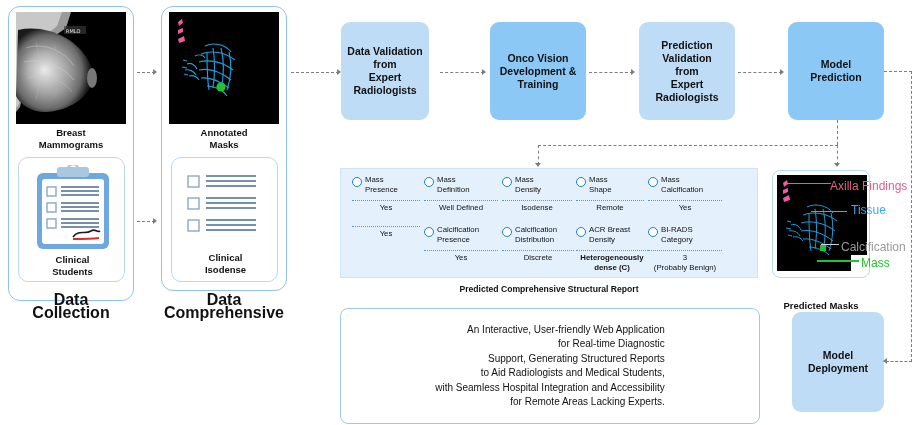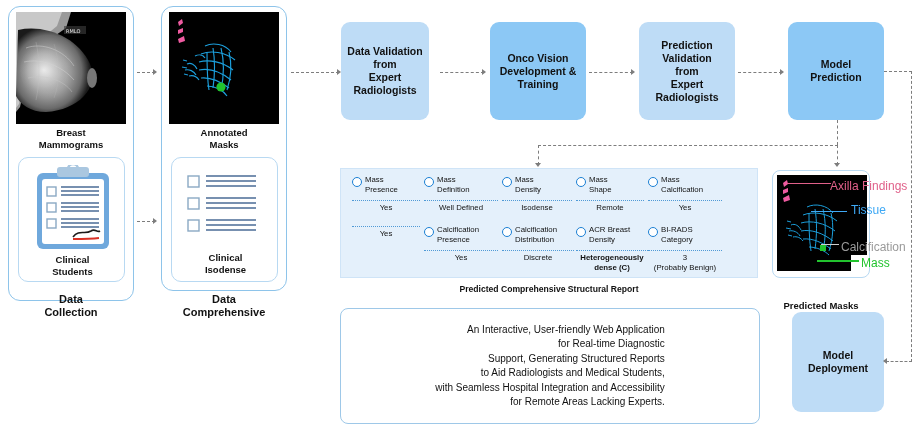--- a/index.html
+++ b/index.html
@@ -21,21 +21,21 @@
     position:absolute;
     border:1.2px solid #b8d9f2;
     border-radius:10px;
     background:#ffffff;
     box-sizing:border-box;
     padding-left:6px;
   }
   .stage-caption{
     position:absolute;
     text-align:center;
-    font-size:11px;
+    font-size:16px;
     font-weight:bold;
     line-height:13px;
     color:#111;
   }
   .thumb-caption{
     position:absolute;
     text-align:center;
     font-size:9.5px;
     font-weight:bold;
     line-height:11.5px;

